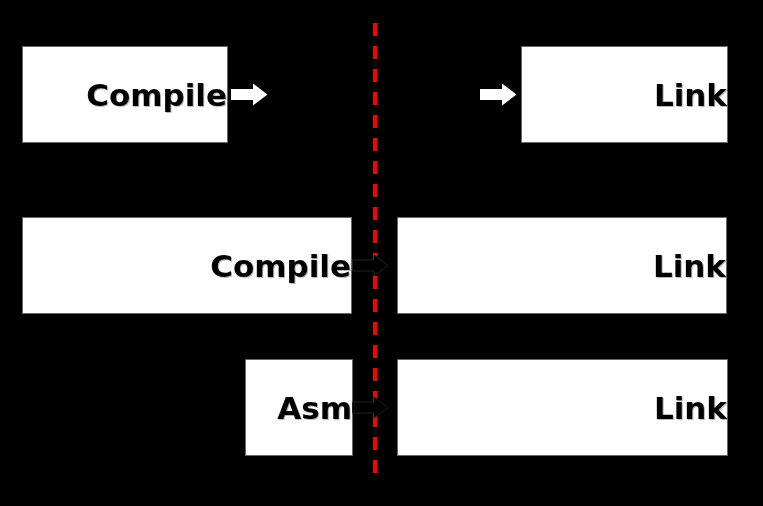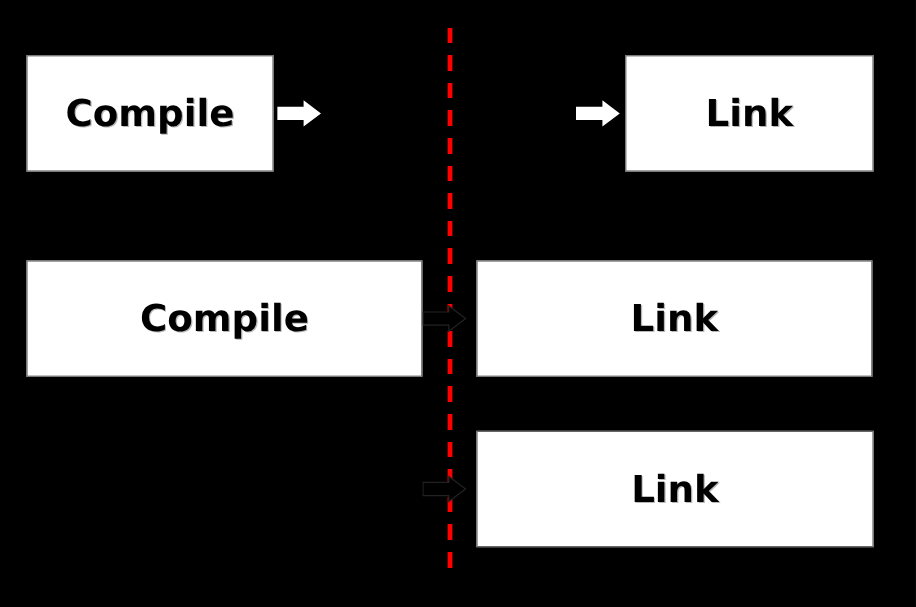--- a/index.html
+++ b/index.html
@@ -9,21 +9,21 @@
   }
   html,body{margin:0;padding:0;background:#111;}
   #stage{
     position:relative; width:763px; height:506px;
     background:var(--bg); overflow:hidden;
     font-family:"DejaVu Sans","Liberation Sans",sans-serif;
   }
   .box{
     position:absolute; background:var(--box-fill);
     border:1px solid var(--box-border);
-    display:flex; align-items:center; justify-content:center;
+    display:flex; align-items:center; justify-content:flex-end;
     box-sizing:border-box; z-index:2;
   }
   .box .label{
     font-weight:bold; font-size:31px; color:var(--text);
     text-shadow:1px 1px 0 rgba(125,125,125,0.55);
     white-space:nowrap;
   }
   
   #box-compile-top { left:22px;  top:46px;  width:206px; height:97px; }
   #box-assemble    { left:272px; top:45px;  width:205px; height:98px; }
@@ -73,20 +73,23 @@
   </div>
 
   <div class="box" id="box-compile-mid">
     <span class="label">Compile</span>
   </div>
 
   <div class="box" id="box-link-mid">
     <span class="label">Link</span>
   </div>
 
+  <div class="box" id="box-asm">
+    <span class="label">Asm</span>
+  </div>
 
   <div class="box" id="box-link-bottom">
     <span class="label">Link</span>
   </div>
 
   <div id="divider-line"></div>
 
   <svg class="arrow hidden-black" id="arrow-compile-link" viewBox="0 0 37 23">
     <polygon points="0.5,6 22,6 22,1 36,11.5 22,22 22,17 0.5,17" fill="#000000" stroke="#222222" stroke-width="1"></polygon>
   </svg>

